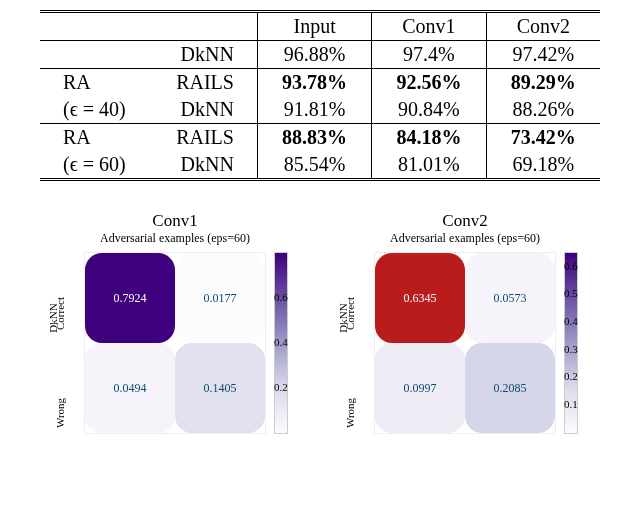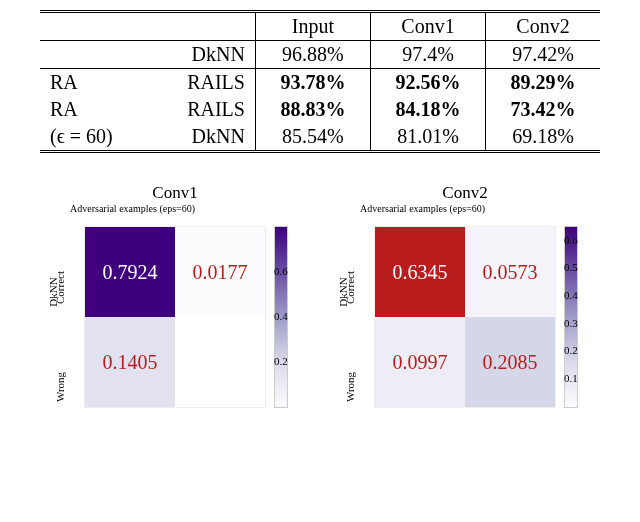--- a/index.html
+++ b/index.html
@@ -20,21 +20,21 @@
   }
 
   
   table.results {
     border-collapse: collapse;
     width: 560px;
     margin: 0 auto 30px auto;
     font-size: 20px;
   }
   table.results td, table.results th {
-    padding: 2px 10px;
+    padding: 2px 23px;
     text-align: center;
     vertical-align: middle;
     white-space: nowrap;
   }
   table.results .lbl { text-align: left; }
   table.results .mth { text-align: right; font-weight: normal; }
   .bold { font-weight: bold; }
   .eps { font-style: normal; }
   .toprule    { border-top: 3px double #000; }
   .botrule    { border-bottom: 3px double #000; }
@@ -67,24 +67,25 @@
   .hm-group.left  { left: 30px;  top: 0; }
   .hm-group.right { left: 320px; top: 0; }
 
   .hm-title {
     font-size: 17px;
     text-align: center;
     margin-left: 20px;
     width: 210px;
   }
   .hm-subtitle {
-    font-size: 10px;
+    font-size: 12px;
+    text-align: center;
     margin-left: 20px;
     width: 210px;
-    margin-bottom: 12px;
+    margin-bottom: 6px;
   }
 
   .hm-wrap {
     position: relative;
     height: 200px;
   }
   .hm-ylabel {
     position: absolute;
     left: -12px;
     top: 60px;
@@ -111,25 +112,26 @@
     height: 180px;
     display: grid;
     grid-template-columns: 1fr 1fr;
     grid-template-rows: 1fr 1fr;
     border: 1px solid #eee;
   }
   .cell {
     display: flex;
     align-items: center;
     justify-content: center;
-    font-size: 20px;
+    font-size: 12px;
     font-family: "Times New Roman", Times, serif;
+    border-radius: 17px;
   }
   .cell.dark  { color: #fff; }
-  .cell.light { color: #b91c1c; }
+  .cell.light { color: #0c4a6e; }
 
   
   .cbar {
     position: absolute;
     left: 224px;
     top: 0;
     width: 12px;
     height: 180px;
     background: linear-gradient(to top, #fcfbfd 0%, #dadaeb 25%, #9e9ac8 50%, #6a51a3 75%, #3f007d 100%);
     border: 1px solid #ccc;
@@ -163,20 +165,27 @@
       <td class="colsep">97.42%</td>
     </tr>
 
     <tr>
       <td class="lbl">RA</td>
       <td class="mth bold">RAILS</td>
       <td class="colsep bold">93.78%</td>
       <td class="colsep bold">92.56%</td>
       <td class="colsep bold">89.29%</td>
     </tr>
+    <tr class="midrule">
+      <td class="lbl eps">(ϵ = 40)</td>
+      <td class="mth">DkNN</td>
+      <td class="colsep">91.81%</td>
+      <td class="colsep">90.84%</td>
+      <td class="colsep">88.26%</td>
+    </tr>
 
     <tr>
       <td class="lbl">RA</td>
       <td class="mth bold">RAILS</td>
       <td class="colsep bold">88.83%</td>
       <td class="colsep bold">84.18%</td>
       <td class="colsep bold">73.42%</td>
     </tr>
     <tr class="botrule">
       <td class="lbl eps">(ϵ = 60)</td>
@@ -197,20 +206,21 @@
       <div class="hm-subtitle">Adversarial examples (eps=60)</div>
       <div class="hm-wrap">
 
         <div class="hm-ylabel">DkNN</div>
         <div class="hm-tick-y t1">Correct</div>
         <div class="hm-tick-y t2">Wrong</div>
 
         <div class="hm-grid">
           <div class="cell dark" style="background:#3f007d">0.7924</div>
           <div class="cell light" style="background:#fcfbfd">0.0177</div>
+          <div class="cell light" style="background:#f6f4fa">0.0494</div>
           <div class="cell light" style="background:#e2e1ef">0.1405</div>
         </div>
 
         <div class="cbar"></div>
         <div class="cbar-tick" style="top:135px">0.2</div>
         <div class="cbar-tick" style="top:90px">0.4</div>
         <div class="cbar-tick" style="top:45px">0.6</div>
       </div>
     </div>
 

